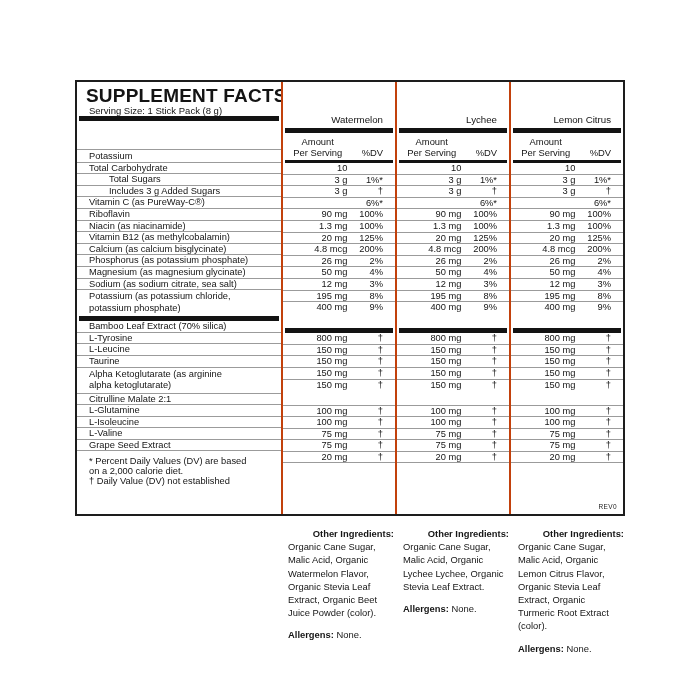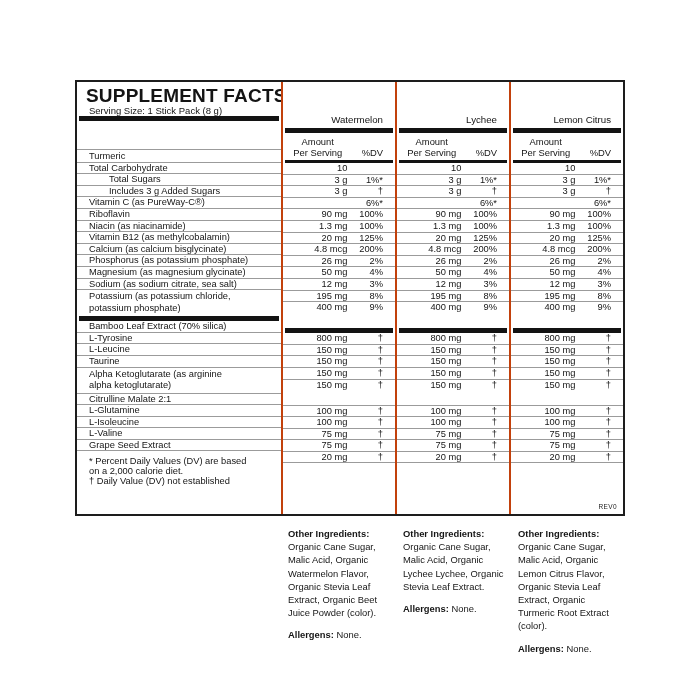--- a/index.html
+++ b/index.html
@@ -43,21 +43,21 @@
 
   
   .footer-zone{flex:1;position:relative;overflow:hidden;border-radius:17px;}
   .footnote{font-size:9.3px;line-height:10px;padding-left:12px;}
   .footnote:first-child{padding-top:5px;}
   .rev{position:absolute;right:6px;bottom:4px;font-size:6.5px;letter-spacing:.4px;color:#222;}
 
   
   .ing{position:absolute;top:527px;width:106px;font-size:9.4px;line-height:13.2px;color:#161616;}
   .ing-1{left:288px;} .ing-2{left:403px;} .ing-3{left:518px;}
-  .ing-head{font-weight:bold;}
+  .ing-head{font-weight:bold;text-align:right;}
   .allerg{margin-top:9px;}
   .allerg-label{font-weight:bold;}
 </style>
 </head>
 <body>
 
 <div class="page">
   <div class="panel">
 
     <div class="col col-label">
@@ -65,21 +65,21 @@
         <div class="panel-title">SUPPLEMENT FACTS</div>
         <div class="serving-line">Serving Size: 1 Stick Pack (8 g)</div>
         <div class="serving-line">Servings Per Container: 21</div>
       </div>
       <div class="bar1"></div>
       <div class="subhead-zone"></div>
       <div class="bar2-label">
           <div class="thinline"></div>
         </div>
       <div class="body">
-          <div class="row label-cell">Turmeric</div>
+          <div class="row label-cell">Potassium</div>
           <div class="row label-cell">Total Carbohydrate</div>
           <div class="row label-cell ind1">Total Sugars</div>
           <div class="row label-cell ind1">Includes 3 g Added Sugars</div>
           <div class="row label-cell">Vitamin C (as PureWay-C®)</div>
           <div class="row label-cell">Riboflavin</div>
           <div class="row label-cell">Niacin (as niacinamide)</div>
           <div class="row label-cell">Vitamin B12 (as methylcobalamin)</div>
           <div class="row label-cell">Calcium (as calcium bisglycinate)</div>
           <div class="row label-cell">Phosphorus (as potassium phosphate)</div>
           <div class="row label-cell">Magnesium (as magnesium glycinate)</div>

